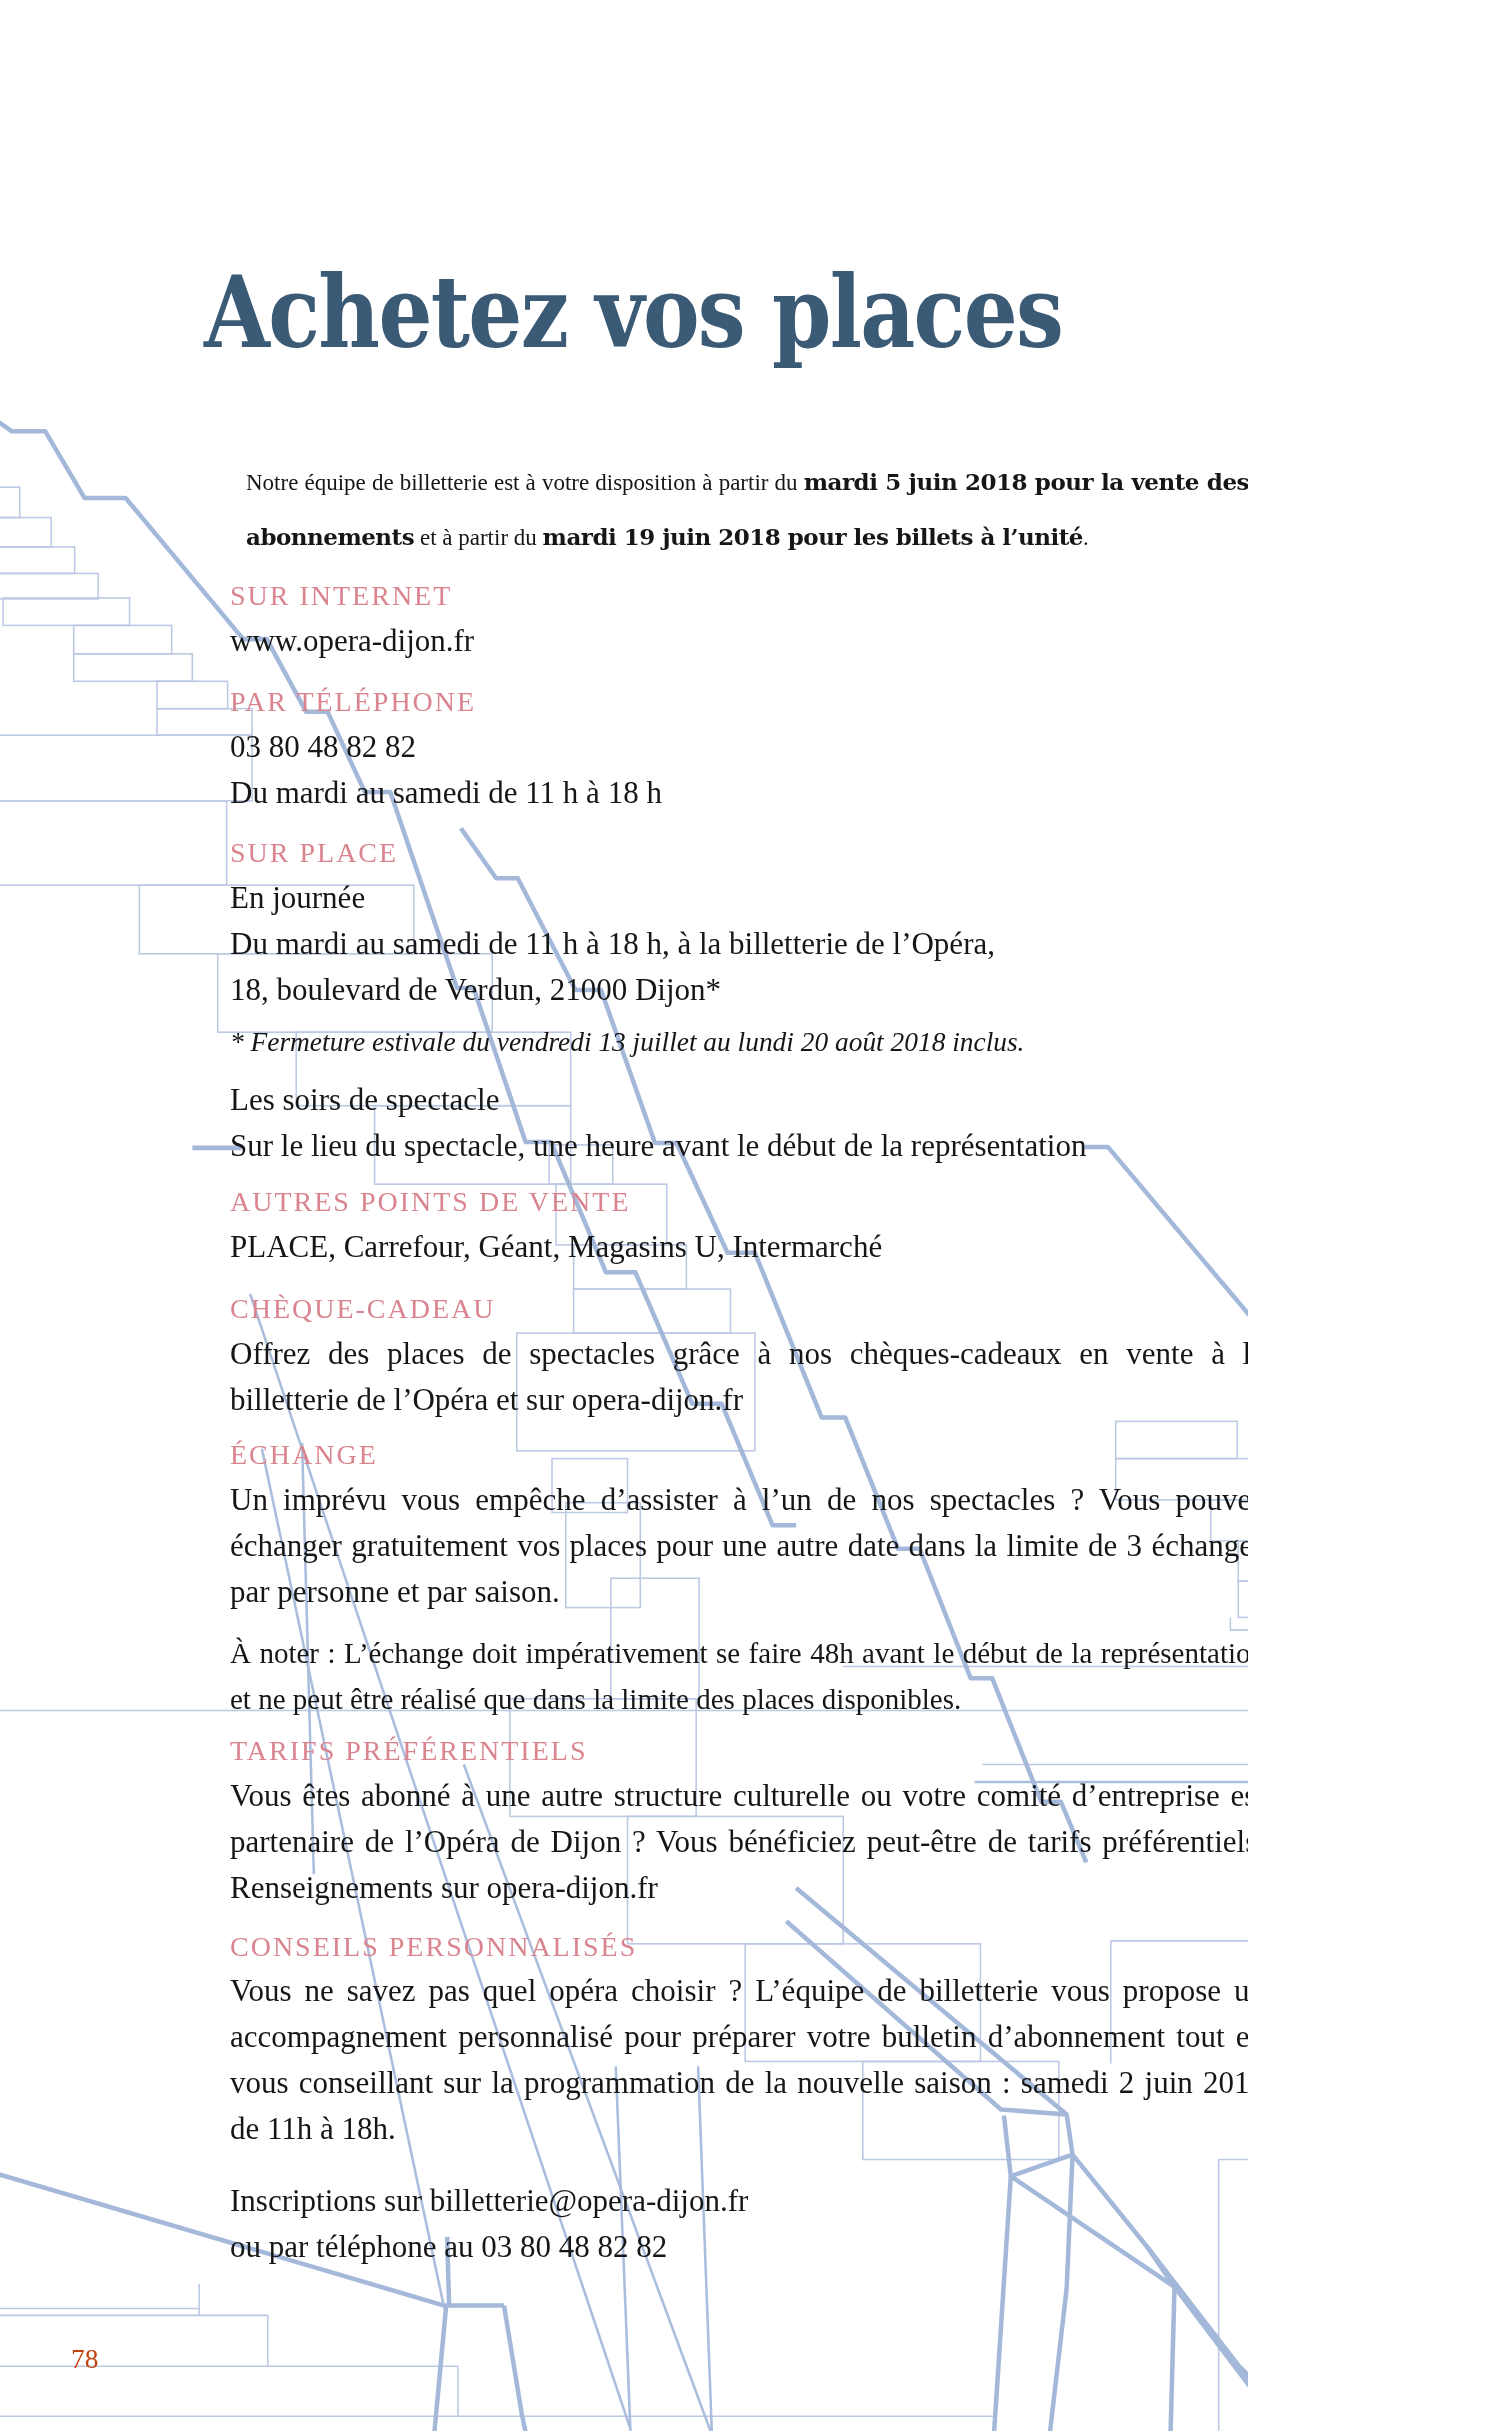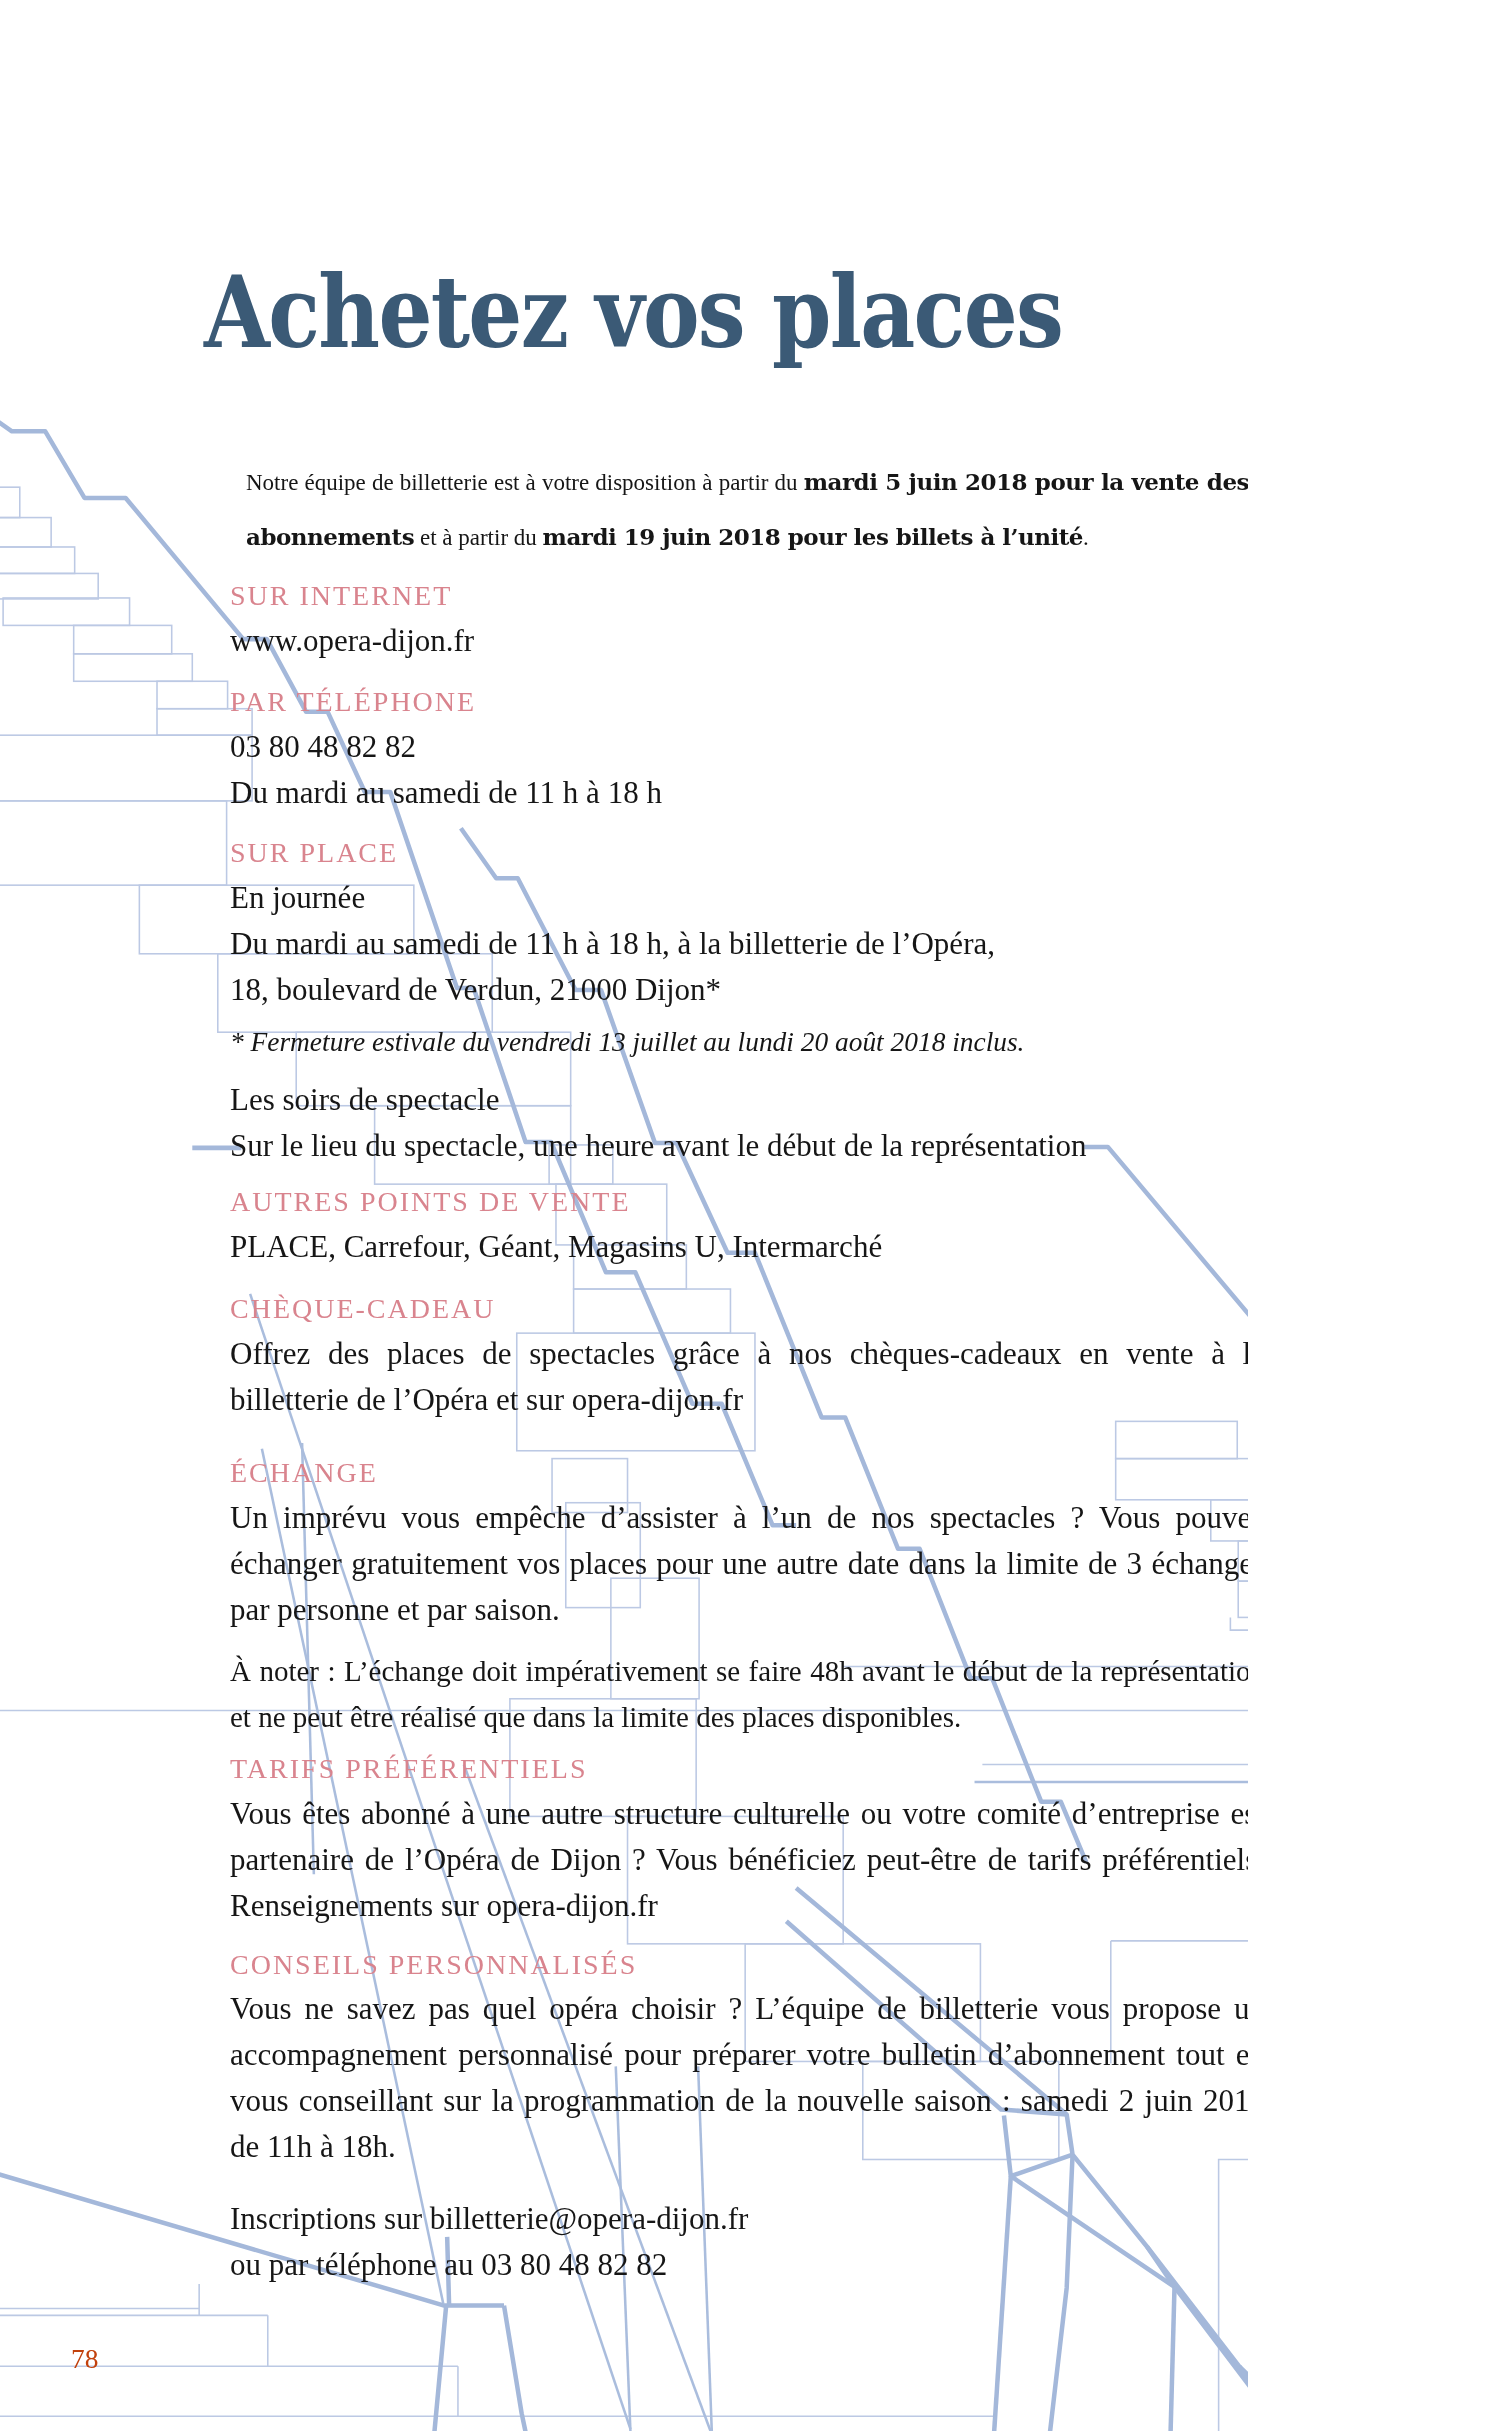--- a/index.html
+++ b/index.html
@@ -175,21 +175,21 @@
     <section style="margin-top:17.6px;">
       <h2 class="sh">AUTRES POINTS DE VENTE</h2>
       <p class="line">PLACE, Carrefour, Géant, Magasins U, Intermarché</p>
     </section>
 
     <section style="margin-top:24.5px;">
       <h2 class="sh">CHÈQUE-CADEAU</h2>
       <p class="para">Offrez des places de spectacles grâce à nos chèques-cadeaux en vente à la billetterie de l’Opéra et sur opera-dijon.fr</p>
     </section>
 
-    <section style="margin-top:35px;">
+    <section style="margin-top:17px;">
       <h2 class="sh">ÉCHANGE</h2>
       <p class="para">Un imprévu vous empêche d’assister à l’un de nos spectacles ? Vous pouvez échanger gratuitement vos places pour une autre date dans la limite de 3 échanges par personne et par saison.</p>
       <p class="note">À noter : L’échange doit impérativement se faire 48h avant le début de la représentation et ne peut être réalisé que dans la limite des places disponibles.</p>
     </section>
 
     <section style="margin-top:14.7px;">
       <h2 class="sh">TARIFS PRÉFÉRENTIELS</h2>
       <p class="para">Vous êtes abonné à une autre structure culturelle ou votre comité d’entreprise est partenaire de l’Opéra de Dijon ? Vous bénéficiez peut-être de tarifs préférentiels. Renseignements sur opera-dijon.fr</p>
     </section>
 

